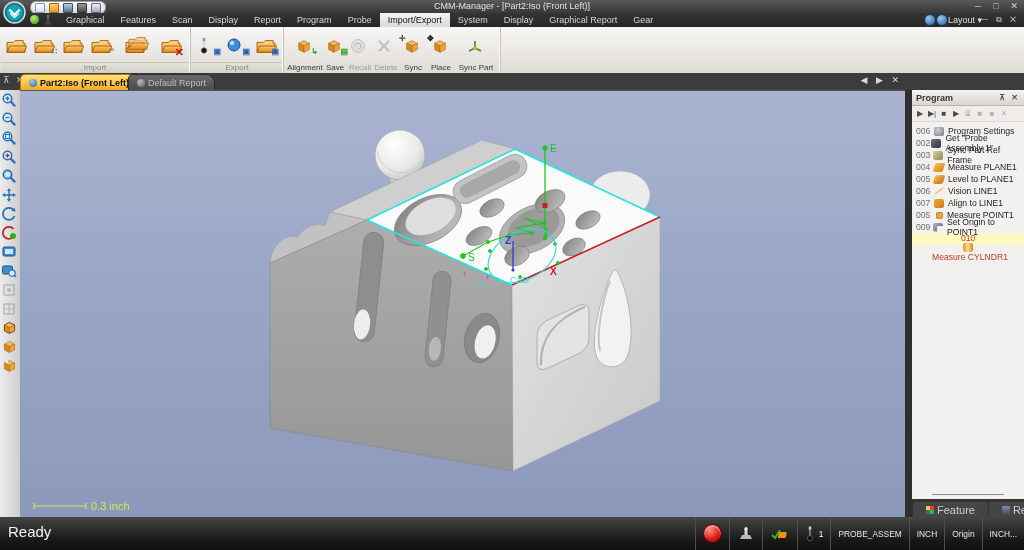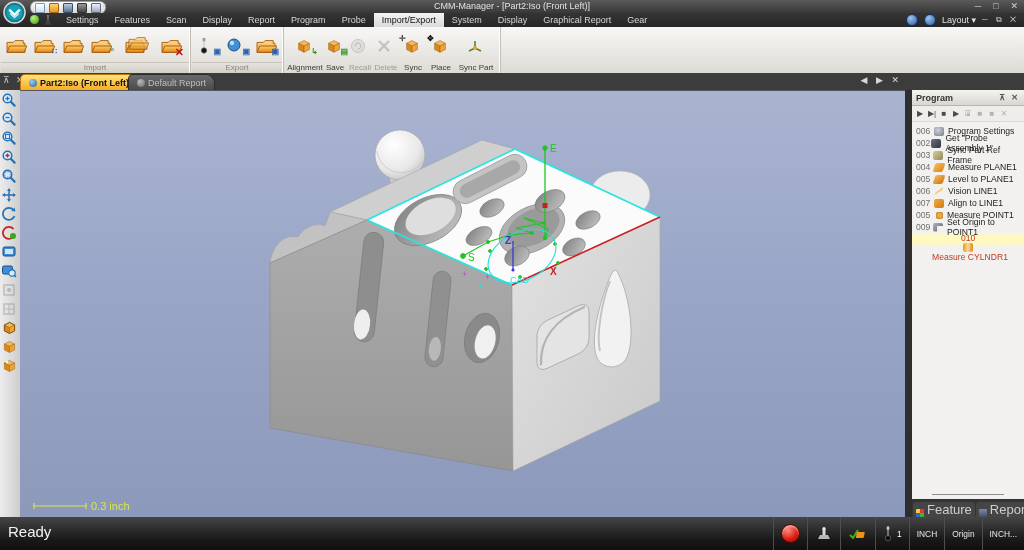--- a/index.html
+++ b/index.html
@@ -22,21 +22,21 @@
   
   .menubar{position:absolute;left:0;top:13px;width:1024px;height:14px;
            background:linear-gradient(#343434,#262626);display:flex;align-items:stretch;}
   .menubar .spacer{width:28px;}
   .mb-ball{width:9px;height:9px;border-radius:50%;margin:2px 3px 0 2px;
            background:radial-gradient(circle at 35% 30%,#b8f07a,#3f9a12);}
   .mb-probe{width:8px;height:10px;margin:2px 6px 0 2px;
             background:linear-gradient(#777,#333);clip-path:polygon(35% 0,65% 0,60% 55%,100% 100%,0 100%,40% 55%);}
   .menu-item{font-size:9px;color:#d6d6d6;padding:0 8px;line-height:14px;white-space:nowrap;}
   .menu-item.active{background:linear-gradient(#f4f4f4,#dadada);color:#111;}
-  .menubar-right{margin-left:auto;display:flex;align-items:center;gap:6px;padding-right:5px;}
+  .menubar-right{margin-left:auto;display:flex;align-items:center;padding-right:5px;}
   .globe{width:10px;height:10px;border-radius:50%;
          background:radial-gradient(circle at 35% 30%,#9cc4ee,#2a5c9c);border:1px solid #15365e;}
   .layout-lbl{font-size:9px;color:#e0e0e0;}
   .mdi-ctrls{font-size:8px;color:#cfcfcf;letter-spacing:3px;}
   
   .ribbon{position:absolute;left:0;top:27px;width:1024px;height:46px;
           background:linear-gradient(#f8f7f5,#dedbd5);border-bottom:1px solid #a7a39b;display:flex;}
   .rgroup{position:relative;height:46px;border-right:1px solid #c3bfb7;
           box-shadow:inset -1px 0 0 #fff;}
   .rbtns{display:flex;align-items:flex-start;padding:1px 3px 0 3px;height:35px;}
@@ -90,22 +90,22 @@
   .pi-sync{background:linear-gradient(135deg,#d6cf9a,#8f885e);}
   .pi-plane{background:linear-gradient(135deg,#f6bd58,#d8861a);transform:skewX(-18deg);}
   .pi-level{background:linear-gradient(135deg,#f6bd58,#c87514);transform:skewX(-18deg);}
   .pi-line{background:linear-gradient(135deg,#ffd27a 40%,#b9791d);clip-path:polygon(0 100%,20% 60%,100% 0,80% 40%);}
   .pi-align{background:linear-gradient(135deg,#f2a93c,#cf7d12);border-radius:50% 0 50% 0;}
   .pi-point{background:radial-gradient(circle,#f0a83a 40%,#8f6b2f);border-radius:50%;width:7px!important;height:7px!important;margin-left:2px;}
   .pi-origin{background:linear-gradient(135deg,#aeb4be,#596069);clip-path:polygon(0 100%,40% 100%,40% 40%,100% 40%,100% 0,0 0);}
   .pi-cylinder{background:linear-gradient(90deg,#e89a25,#ffd894,#d8861a);border-radius:3px/5px;}
   .rp-scroll{height:4px;margin:0 20px;border-top:1px solid #8e8e8e;}
   .rp-tabs{height:17px;background:#343434;display:flex;align-items:flex-end;gap:1px;padding:1px 1px 0 1px;}
-  .rp-tab{height:15px;display:flex;align-items:flex-end;gap:3px;font-size:13px;color:#cecece;
-          padding:0 3px;background:#454545;border-radius:3px 3px 0 0;}
+  .rp-tab{height:15px;display:flex;align-items:center;gap:3px;font-size:11px;color:#cecece;
+          padding:0 13px;background:#454545;border-radius:3px 3px 0 0;}
   .rp-tab.active{background:#f2f1ef;color:#1a1a1a;}
   .rp-tab .ti{width:8px;height:8px;border-radius:1px;}
   .ti-feature{background:conic-gradient(#e33 0 25%,#3b3 0 50%,#36c 0 75%,#fc3 0);}
   .ti-report{background:linear-gradient(#7a8aa8,#44506a);}
   .ti-program{background:linear-gradient(135deg,#ffc95e,#e0891c);}
   
   .statusbar{position:absolute;left:0;top:517px;width:1024px;height:33px;
              background:linear-gradient(#454545,#181818 70%,#101010);display:flex;align-items:stretch;}
   .ready{font-size:15px;color:#f2f2f2;padding:6px 0 0 8px;}
   .sb-right{margin-left:auto;display:flex;align-items:stretch;}
@@ -188,21 +188,21 @@
   <circle cx="12" cy="12" r="11" fill="#0f7e92" stroke="#d8d8d8" stroke-width="1.6"></circle>
   <circle cx="12" cy="12" r="8.2" fill="#14a2b4"></circle>
   <path d="M6.5 9 L12 14.5 L17.5 9" stroke="#ffffff" stroke-width="2.4" fill="none"></path>
   <path d="M7.5 13 L12 17.2 L16.5 13" stroke="#cdeef2" stroke-width="1.6" fill="none"></path>
 </svg>
 
 <div class="menubar">
   <div class="spacer"></div>
   <span class="mb-ball"></span>
   <span class="mb-probe"></span>
-  <span class="menu-item">Settings</span>
+  <span class="menu-item">Graphical</span>
   <span class="menu-item">Features</span>
   <span class="menu-item">Scan</span>
   <span class="menu-item">Display</span>
   <span class="menu-item">Report</span>
   <span class="menu-item">Program</span>
   <span class="menu-item">Probe</span>
   <span class="menu-item active">Import/Export</span>
   <span class="menu-item">System</span>
   <span class="menu-item">Display</span>
   <span class="menu-item">Graphical Report</span>
@@ -648,17 +648,18 @@
         </svg>
     </div>
     <div class="sb-cell">
       <svg width="10" height="18" viewBox="0 0 12 20">
           <rect x="4.5" y="1" width="3" height="4" fill="#cfcfcf"></rect>
           <rect x="5.2" y="5" width="1.6" height="8" fill="#9a9a9a"></rect>
           <circle cx="6" cy="15" r="3.2" fill="#0c0c0c" stroke="#888" stroke-width=".7"></circle>
         </svg>
       <span class="probe-num">1</span>
     </div>
+    <div class="sb-cell">PROBE_ASSEM</div>
     <div class="sb-cell">INCH</div>
     <div class="sb-cell">Origin</div>
     <div class="sb-cell">INCH...</div>
   </div>
 </div>
 
 </body></html>

